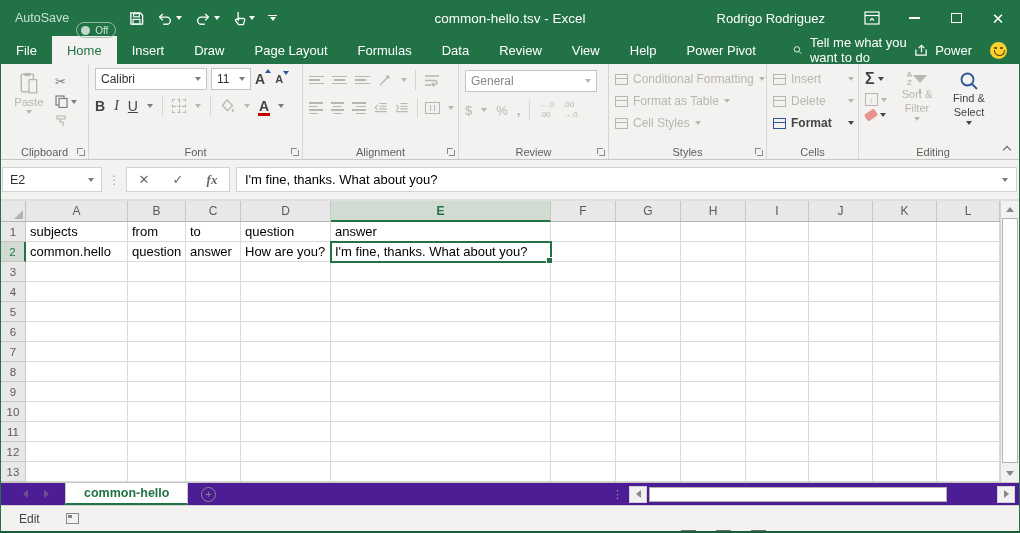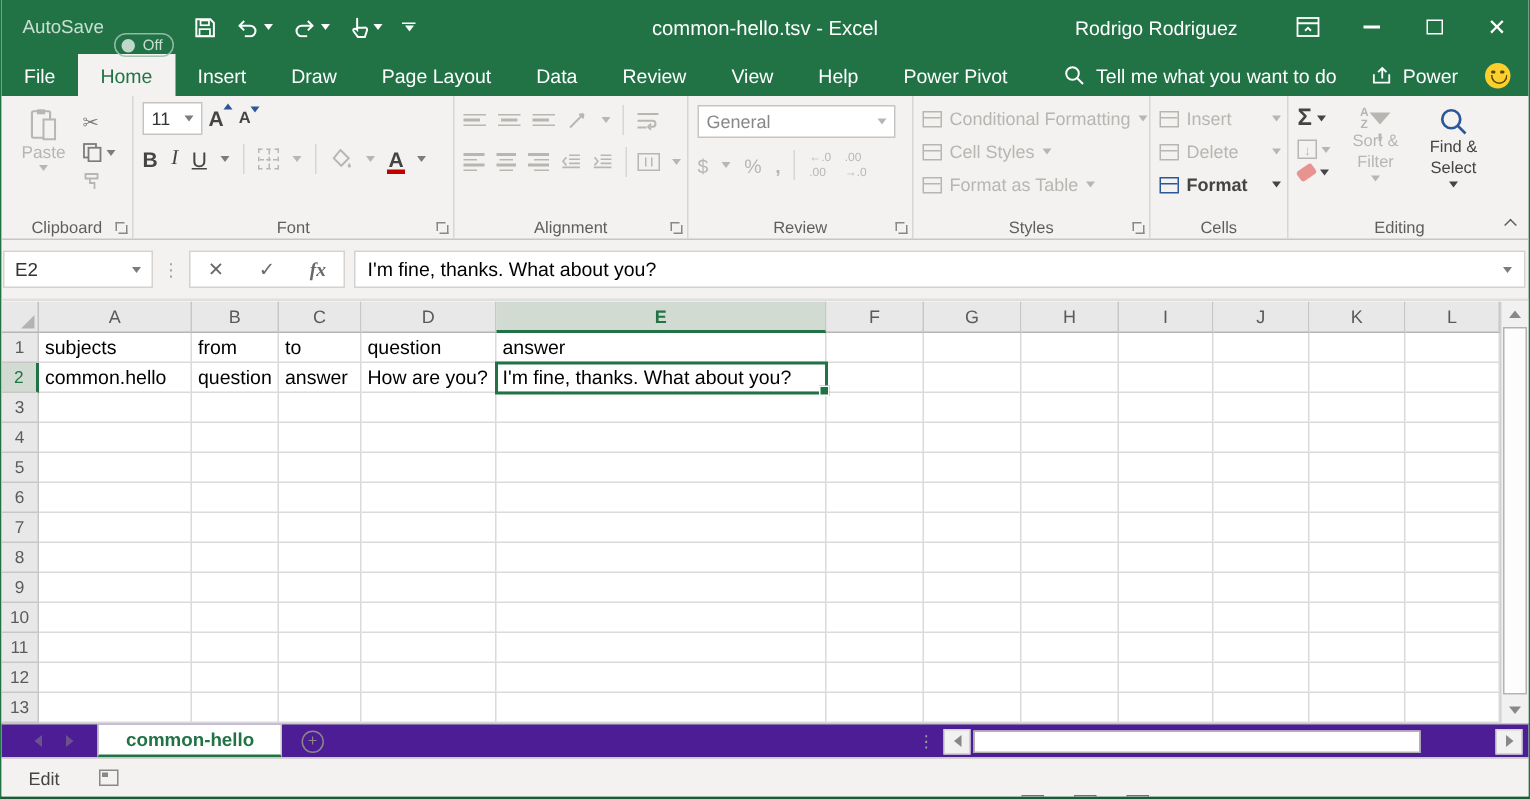--- a/index.html
+++ b/index.html
@@ -231,20 +231,21 @@
     </div>
   </div>
 
   <div class="tabrow">
     <div class="rtabs">
         <div class="rtab">File</div>
         <div class="rtab active">Home</div>
         <div class="rtab">Insert</div>
         <div class="rtab">Draw</div>
         <div class="rtab">Page Layout</div>
+        <div class="rtab">Formulas</div>
         <div class="rtab">Data</div>
         <div class="rtab">Review</div>
         <div class="rtab">View</div>
         <div class="rtab">Help</div>
         <div class="rtab">Power Pivot</div>
       </div>
     <div class="tellme">
       <svg width="14" height="14" viewBox="0 0 14 14">
           <circle cx="6" cy="6" r="4.2" fill="none" stroke="#fff" stroke-width="1.3"></circle>
           <path d="M9.2 9.2 13 13" stroke="#fff" stroke-width="1.3"></path>
@@ -292,20 +293,24 @@
               <path d="M5 5v3h3v4" fill="none" stroke="#b8b6b2" stroke-width="1.2"></path>
             </svg>
         </span>
       </div>
       <div class="g-label">Clipboard</div>
       <span class="launcher"></span>
     </div>
 
     <div class="group vstack" style="width:214px">
       <div class="fontrow1">
+        <div class="selectbox" style="width:112px">
+          <span>Calibri</span>
+          <span class="chev mid"></span>
+        </div>
         <div class="selectbox" style="width:40px">
           <span>11</span>
           <span class="chev mid"></span>
         </div>
         <span class="capA"><span>A</span><span class="tri tri-up"></span></span>
         <span class="capA small" style="margin-left:6px"><span>A</span><span class="tri tri-dn"></span></span>
       </div>
       <div class="fontrow2">
         <span class="biu en">
           <span class="b-b">B</span>
@@ -414,26 +419,26 @@
     </div>
 
     <div class="group vstack" style="width:158px">
       <div class="styles-item dis">
         <span class="sq-ic"></span>
         <span>Conditional Formatting</span>
           <span class="chev dis"></span>
       </div>
       <div class="styles-item dis">
         <span class="sq-ic"></span>
-        <span>Cell Styles</span>
+        <span>Format as Table</span>
           <span class="chev dis"></span>
       </div>
       <div class="styles-item dis">
         <span class="sq-ic"></span>
-        <span>Format as Table</span>
+        <span>Cell Styles</span>
           <span class="chev dis"></span>
       </div>
       <div class="g-label">Styles</div>
       <span class="launcher"></span>
     </div>
 
     <div class="group vstack" style="width:92px">
       <div class="cells-item dis">
         <span class="sq-ic"></span>
         <span>Insert</span>

